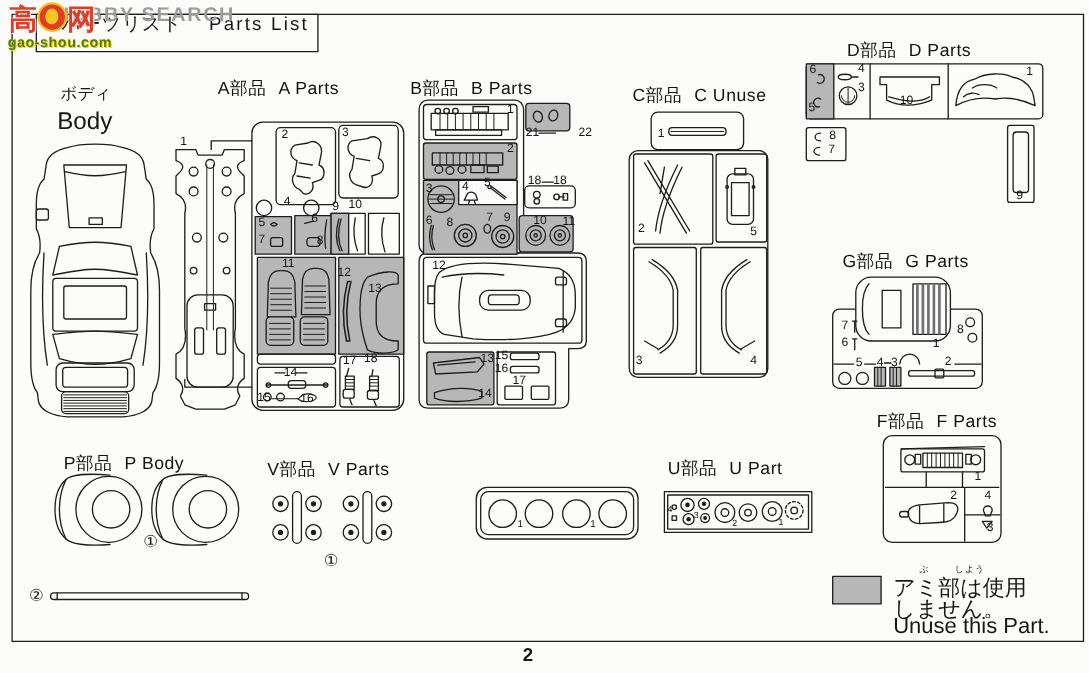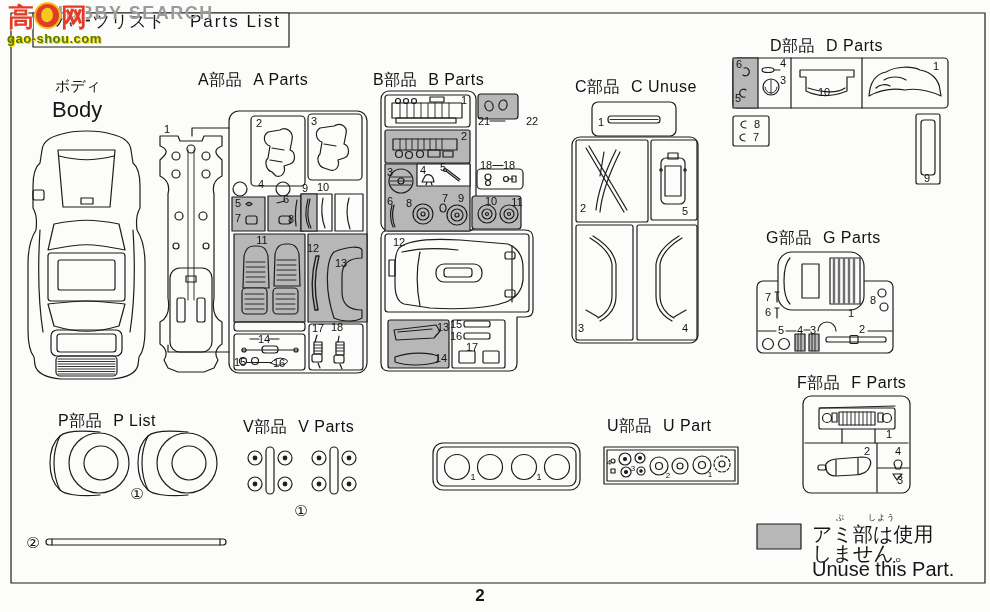--- a/index.html
+++ b/index.html
@@ -367,21 +367,21 @@
   <div class="sec-title" style="left:770px;top:36px">
     <span class="jp">D部品</span><span class="en">D Parts</span>
   </div>
   <div class="sec-title" style="left:766px;top:228px">
     <span class="jp">G部品</span><span class="en">G Parts</span>
   </div>
   <div class="sec-title" style="left:797px;top:373px">
     <span class="jp">F部品</span><span class="en">F Parts</span>
   </div>
   <div class="sec-title" style="left:58px;top:411px">
-    <span class="jp">P部品</span><span class="en">P List</span>
+    <span class="jp">P部品</span><span class="en">P Body</span>
   </div>
   <div class="sec-title" style="left:243px;top:417px">
     <span class="jp">V部品</span><span class="en">V Parts</span>
   </div>
   <div class="sec-title" style="left:607px;top:416px">
     <span class="jp">U部品</span><span class="en">U Part</span>
   </div>
 
   <div class="layer">
       <span class="plbl" style="left: 167px; top: 129px;">1</span>

